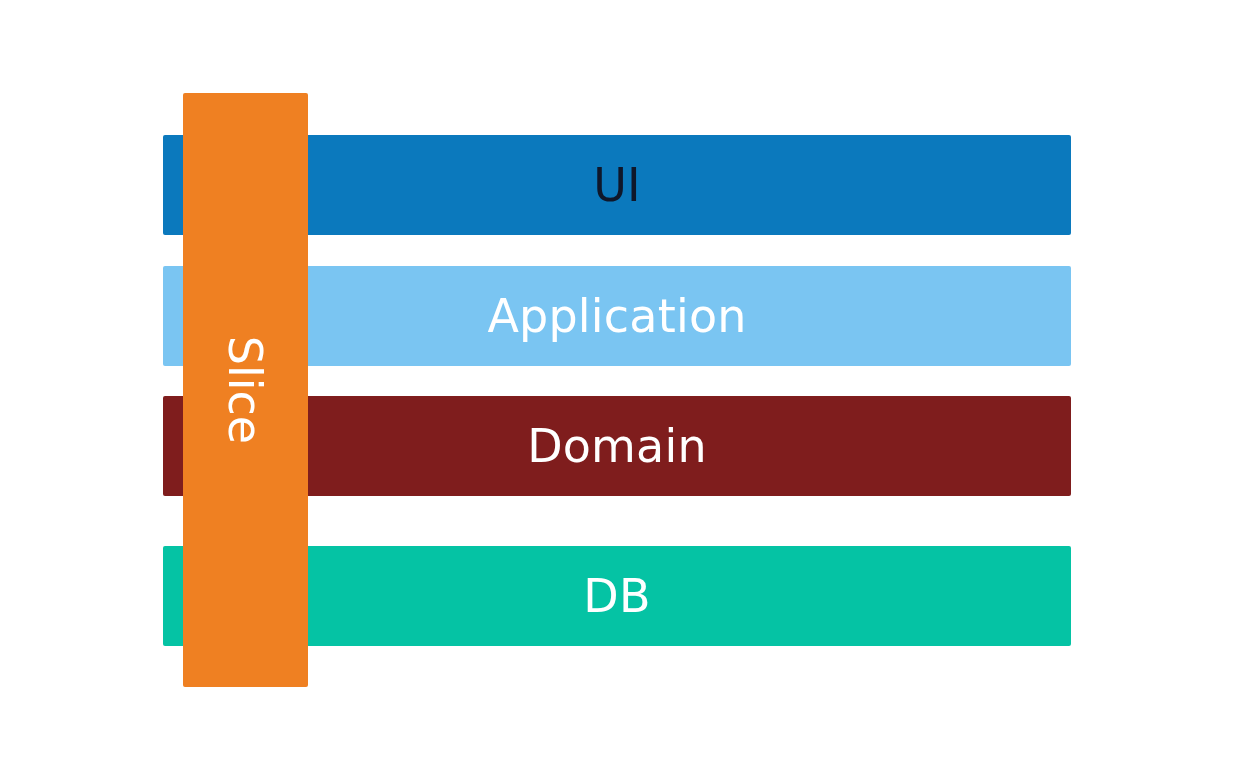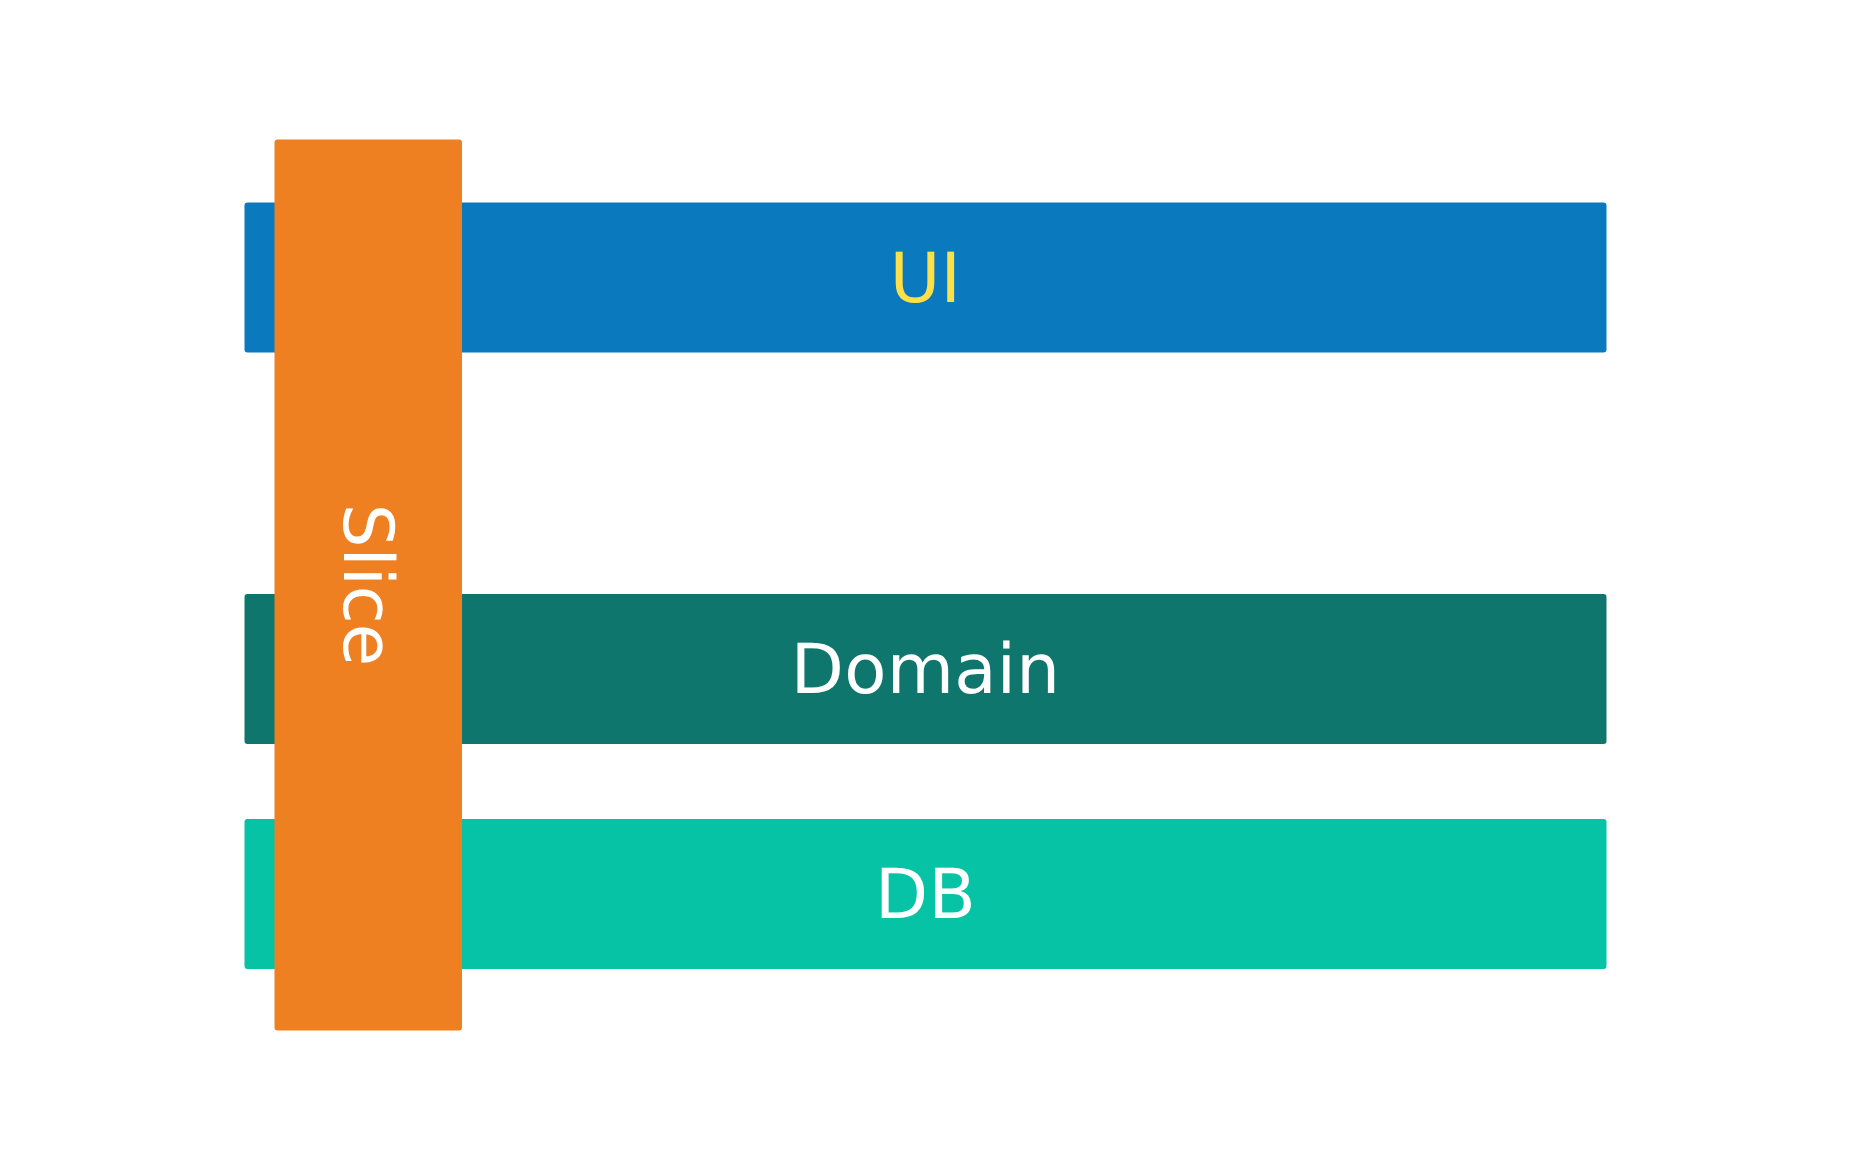--- a/index.html
+++ b/index.html
@@ -74,25 +74,28 @@
   }
 </style>
 </head>
 <body>
 
 <div id="canvas" style="background-color: rgb(255, 255, 255);">
 
   <div class="layer-stack">
 
     <div class="layer-bar" id="bar-ui" style="background-color: rgb(11, 121, 189);">
-      <span class="layer-label" style="color: #fde047;">UI</span>
+      <span class="layer-label" style="color: #0f172a;">UI</span>
     </div>
 
+    <div class="layer-bar" id="bar-app" style="background-color: rgb(122, 197, 242);">
+      <span class="layer-label" style="color: rgb(255, 255, 255);">Application</span>
+    </div>
 
-    <div class="layer-bar" id="bar-dom" style="background-color: #0f766e;">
+    <div class="layer-bar" id="bar-dom" style="background-color: #7f1d1d;">
       <span class="layer-label" style="color: rgb(255, 255, 255);">Domain</span>
     </div>
 
     <div class="layer-bar" id="bar-db" style="background-color: rgb(5, 195, 164);">
       <span class="layer-label" style="color: rgb(255, 255, 255);">DB</span>
     </div>
 
   </div>
 
   <div class="slice-bar" style="background-color: rgb(239, 128, 34);">

